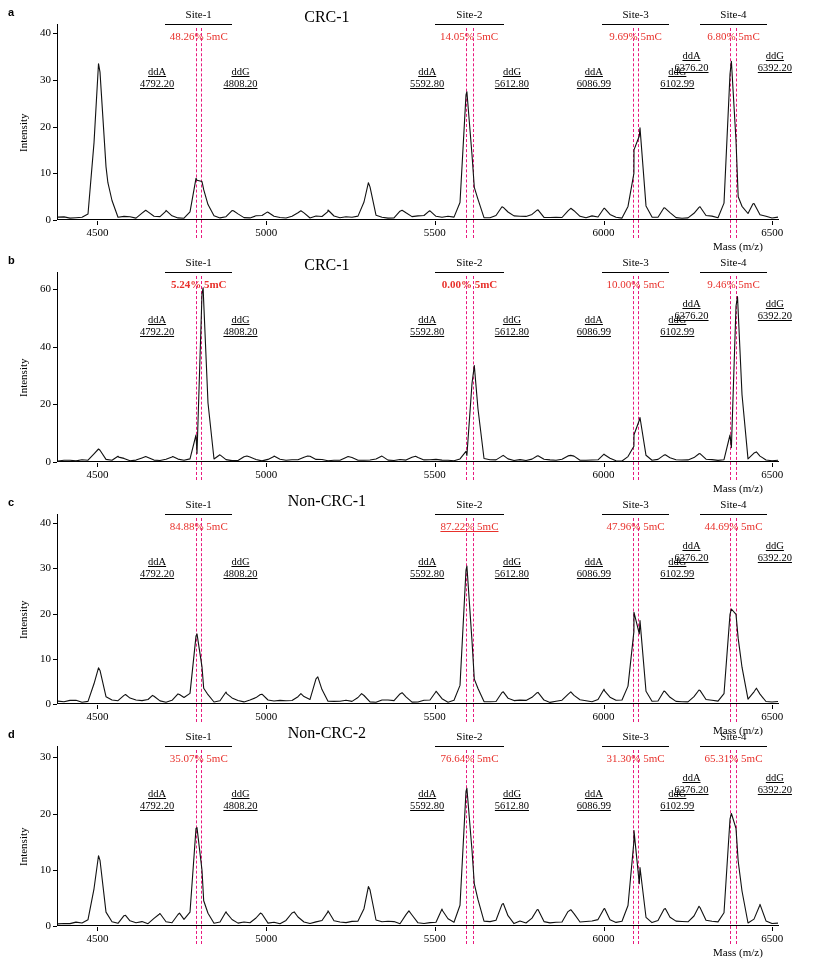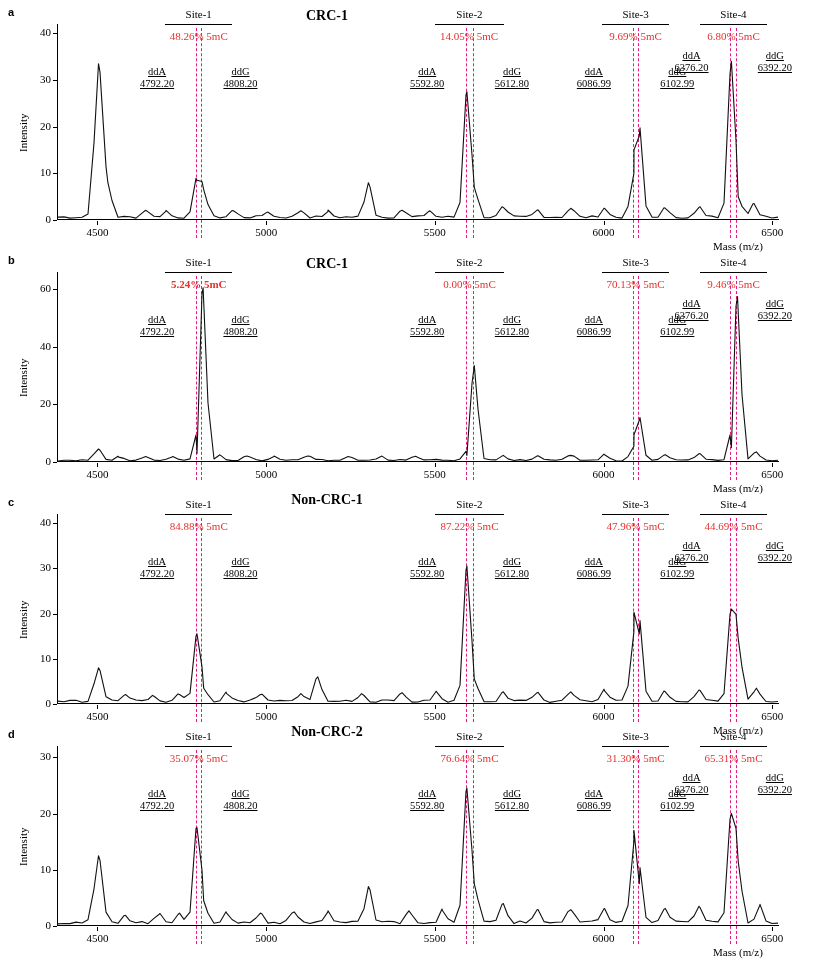--- a/index.html
+++ b/index.html
@@ -86,24 +86,23 @@
     text-align: center;
     white-space: nowrap;
   }
   .site-bar {
     position: absolute;
     height: 1.1px;
     background: #000;
   }
   .sample-label {
     position: absolute;
-    font-size: 14px;
+    font-size: 16px;
     text-align: center;
     white-space: nowrap;
-    font-weight: bold;
   }
   .pct-label {
     position: absolute;
     font-size: 11px;
     color: #e8312b;
     text-align: center;
     white-space: nowrap;
   }
   .peak-label {
     position: absolute;
@@ -243,34 +242,34 @@
         <div>4792.20</div>
       </div>
       <div class="peak-label" style="left: 209.467px; width: 62px; top: 60px;">
         <div>ddG</div>
         <div>4808.20</div>
       </div>
       <div class="dashline" style="left: 196.069px; top: 22px; height: 204px;"></div>
       <div class="dashline" style="left: 201.467px; top: 22px; height: 204px;"></div>
       <div class="site-label" style="left: 424.451px; width: 90px; top: 2px;">Site-2</div>
       <div class="site-bar" style="left: 434.869px; width: 69.1636px; top: 18px;"></div>
-      <div class="pct-label" style="left: 414.451px; width: 110px; top: 24px;">0.00% 5mC</div>
+      <div class="pct-label" style="left: 414.451px; width: 110px; top: 24px; font-weight: bold;">0.00% 5mC</div>
       <div class="peak-label" style="left: 396.178px; width: 62px; top: 60px;">
         <div>ddA</div>
         <div>5592.80</div>
       </div>
       <div class="peak-label" style="left: 480.926px; width: 62px; top: 60px;">
         <div>ddG</div>
         <div>5612.80</div>
       </div>
       <div class="dashline" style="left: 466.178px; top: 22px; height: 204px;"></div>
       <div class="dashline" style="left: 472.926px; top: 22px; height: 204px;"></div>
       <div class="site-label" style="left: 590.612px; width: 90px; top: 2px;">Site-3</div>
       <div class="site-bar" style="left: 601.874px; width: 67.4766px; top: 18px;"></div>
-      <div class="pct-label" style="left: 580.612px; width: 110px; top: 24px;">70.13% 5mC</div>
+      <div class="pct-label" style="left: 580.612px; width: 110px; top: 24px;">10.00% 5mC</div>
       <div class="peak-label" style="left: 562.91px; width: 62px; top: 60px;">
         <div>ddA</div>
         <div>6086.99</div>
       </div>
       <div class="peak-label" style="left: 646.308px; width: 62px; top: 60px;">
         <div>ddG</div>
         <div>6102.99</div>
       </div>
       <div class="dashline" style="left: 632.91px; top: 22px; height: 204px;"></div>
       <div class="dashline" style="left: 638.308px; top: 22px; height: 204px;"></div>
@@ -326,21 +325,21 @@
         <div>4792.20</div>
       </div>
       <div class="peak-label" style="left: 209.467px; width: 62px; top: 60px;">
         <div>ddG</div>
         <div>4808.20</div>
       </div>
       <div class="dashline" style="left: 196.069px; top: 22px; height: 204px;"></div>
       <div class="dashline" style="left: 201.467px; top: 22px; height: 204px;"></div>
       <div class="site-label" style="left: 424.451px; width: 90px; top: 2px;">Site-2</div>
       <div class="site-bar" style="left: 434.869px; width: 69.1636px; top: 18px;"></div>
-      <div class="pct-label" style="left: 414.451px; width: 110px; top: 24px;">87.22% 5mC</div>
+      <div class="pct-label" style="left: 414.451px; width: 110px; top: 24px; text-decoration: underline;">87.22% 5mC</div>
       <div class="peak-label" style="left: 396.178px; width: 62px; top: 60px;">
         <div>ddA</div>
         <div>5592.80</div>
       </div>
       <div class="peak-label" style="left: 480.926px; width: 62px; top: 60px;">
         <div>ddG</div>
         <div>5612.80</div>
       </div>
       <div class="dashline" style="left: 466.178px; top: 22px; height: 204px;"></div>
       <div class="dashline" style="left: 472.926px; top: 22px; height: 204px;"></div>

